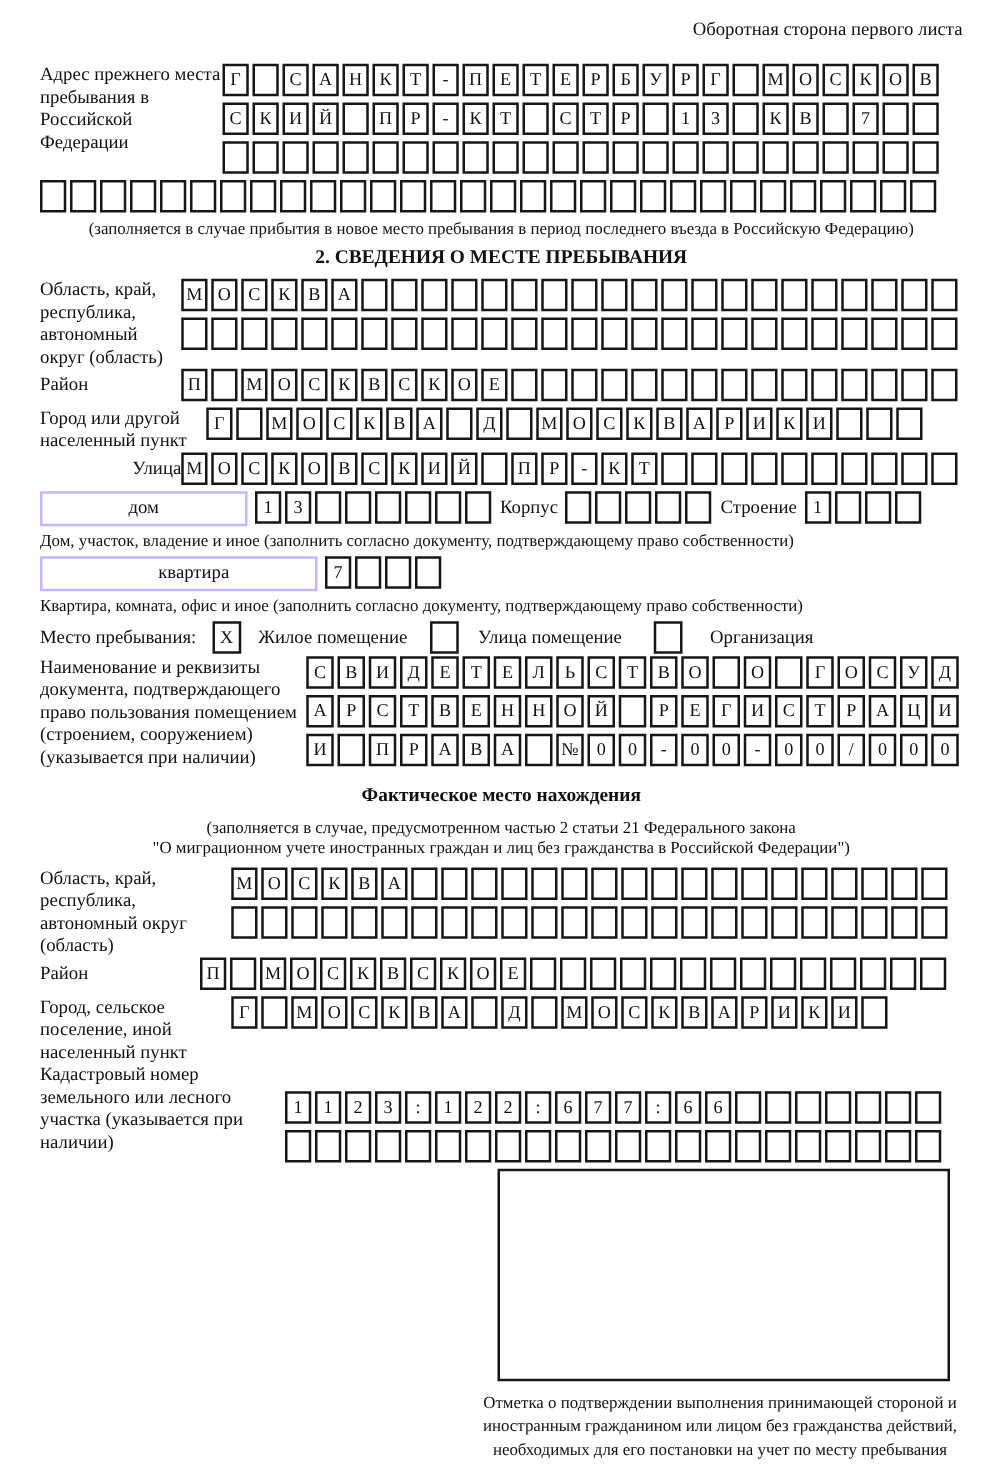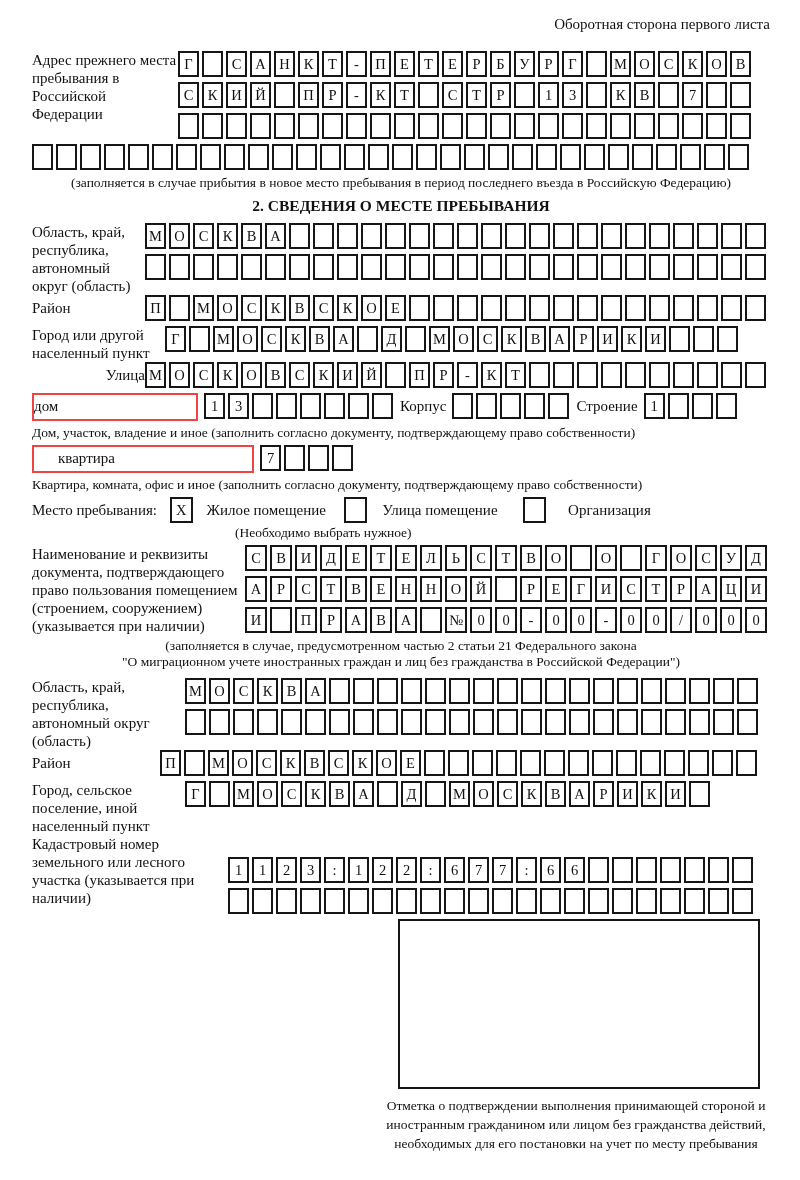--- a/index.html
+++ b/index.html
@@ -19,22 +19,22 @@
   }
   .p25 .cell{width:18px;}
   .frow{display:flex;align-items:flex-start;}
   .flabel{font-size:15px;line-height:18px;flex:none;}
   .w146{width:146px;} .w113{width:113px;} .w133{width:133px;}
   .w213{width:213px;} .w153{width:153px;} .w128{width:128px;} .w196{width:196px;}
   .note{font-size:13.5px;line-height:16px;}
   .center{text-align:center;}
   .sechead{font-weight:bold;font-size:15.5px;text-align:center;margin:6px 0 8px 0;}
   .namedbox{
-    display:inline-block;border:2px solid #ef4444;height:24px;line-height:23px;
-    font-size:15px;vertical-align:top;background:#fff;margin-right:6px;
+    display:inline-block;border:2px solid #c4b5fd;height:24px;line-height:23px;
+    text-align:center;font-size:15px;vertical-align:top;background:#fff;margin-right:6px;
   }
   .dombox{width:162px;} .kvbox{width:194px;padding-left:24px;}
   .inlbl{font-size:15px;line-height:26px;margin:0 6px 0 4px;vertical-align:top;display:inline-block;}
   .chk{
     display:inline-block;width:19px;height:22px;border:2px solid #161616;
     text-align:center;font-size:14.5px;line-height:22px;vertical-align:top;background:#fff;
   }
   .stayrow{white-space:nowrap;height:26px;margin-bottom:2px;font-size:15px;line-height:26px;}
   .stamp{
     margin-left:366px;width:358px;height:166px;border:2px solid #161616;background:#fff;
@@ -98,31 +98,31 @@
 
   <div class="stayrow">
     <span>Место пребывания:</span>
     <span class="chk" style="margin-left:9px;">X</span>
     <span style="margin-left:10px;">Жилое помещение</span>
     <span class="chk" style="margin-left:14px;"></span>
     <span style="margin-left:12px;">Улица помещение</span>
     <span class="chk" style="margin-left:22px;"></span>
     <span style="margin-left:18px;">Организация</span>
   </div>
-  <div class="note mb4" style="margin-left:203px;">(Необходимо выбрать нужное)</div>
 
   <div class="frow">
     <div class="flabel w213">Наименование и реквизиты документа, подтверждающего право пользования помещением (строением, сооружением) (указывается при наличии)</div>
     <div class="p25">
       <div class="boxrow"><span class="cell">С</span><span class="cell">В</span><span class="cell">И</span><span class="cell">Д</span><span class="cell">Е</span><span class="cell">Т</span><span class="cell">Е</span><span class="cell">Л</span><span class="cell">Ь</span><span class="cell">С</span><span class="cell">Т</span><span class="cell">В</span><span class="cell">О</span><span class="cell"></span><span class="cell">О</span><span class="cell"></span><span class="cell">Г</span><span class="cell">О</span><span class="cell">С</span><span class="cell">У</span><span class="cell">Д</span></div>
       <div class="boxrow"><span class="cell">А</span><span class="cell">Р</span><span class="cell">С</span><span class="cell">Т</span><span class="cell">В</span><span class="cell">Е</span><span class="cell">Н</span><span class="cell">Н</span><span class="cell">О</span><span class="cell">Й</span><span class="cell"></span><span class="cell">Р</span><span class="cell">Е</span><span class="cell">Г</span><span class="cell">И</span><span class="cell">С</span><span class="cell">Т</span><span class="cell">Р</span><span class="cell">А</span><span class="cell">Ц</span><span class="cell">И</span></div>
       <div class="boxrow"><span class="cell">И</span><span class="cell"></span><span class="cell">П</span><span class="cell">Р</span><span class="cell">А</span><span class="cell">В</span><span class="cell">А</span><span class="cell"></span><span class="cell">№</span><span class="cell">0</span><span class="cell">0</span><span class="cell">-</span><span class="cell">0</span><span class="cell">0</span><span class="cell">-</span><span class="cell">0</span><span class="cell">0</span><span class="cell">/</span><span class="cell">0</span><span class="cell">0</span><span class="cell">0</span></div>
     </div>
   </div>
 
+  <div class="sechead" style="margin-top:10px;">Фактическое место нахождения</div>
   <div class="note center">(заполняется в случае, предусмотренном частью 2 статьи 21 Федерального закона</div>
   <div class="note center mb8">"О миграционном учете иностранных граждан и лиц без гражданства в Российской Федерации")</div>
 
   <div class="frow">
     <div class="flabel w153">Область, край, республика, автономный округ (область)</div>
     <div>
       <div class="boxrow"><span class="cell">М</span><span class="cell">О</span><span class="cell">С</span><span class="cell">К</span><span class="cell">В</span><span class="cell">А</span><span class="cell"></span><span class="cell"></span><span class="cell"></span><span class="cell"></span><span class="cell"></span><span class="cell"></span><span class="cell"></span><span class="cell"></span><span class="cell"></span><span class="cell"></span><span class="cell"></span><span class="cell"></span><span class="cell"></span><span class="cell"></span><span class="cell"></span><span class="cell"></span><span class="cell"></span><span class="cell"></span></div>
       <div class="boxrow"><span class="cell"></span><span class="cell"></span><span class="cell"></span><span class="cell"></span><span class="cell"></span><span class="cell"></span><span class="cell"></span><span class="cell"></span><span class="cell"></span><span class="cell"></span><span class="cell"></span><span class="cell"></span><span class="cell"></span><span class="cell"></span><span class="cell"></span><span class="cell"></span><span class="cell"></span><span class="cell"></span><span class="cell"></span><span class="cell"></span><span class="cell"></span><span class="cell"></span><span class="cell"></span><span class="cell"></span></div>
     </div>
   </div>

